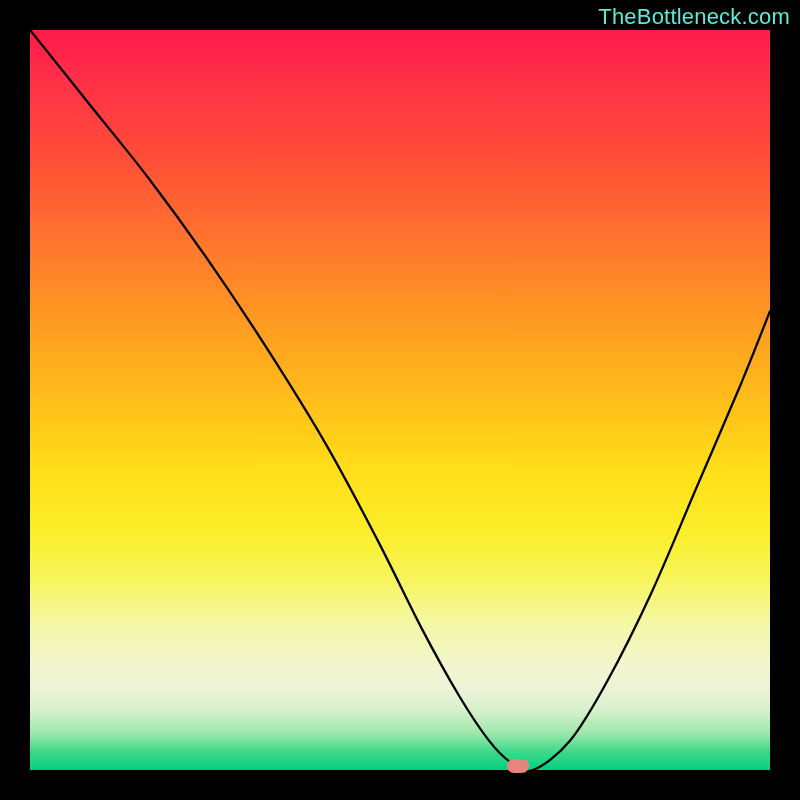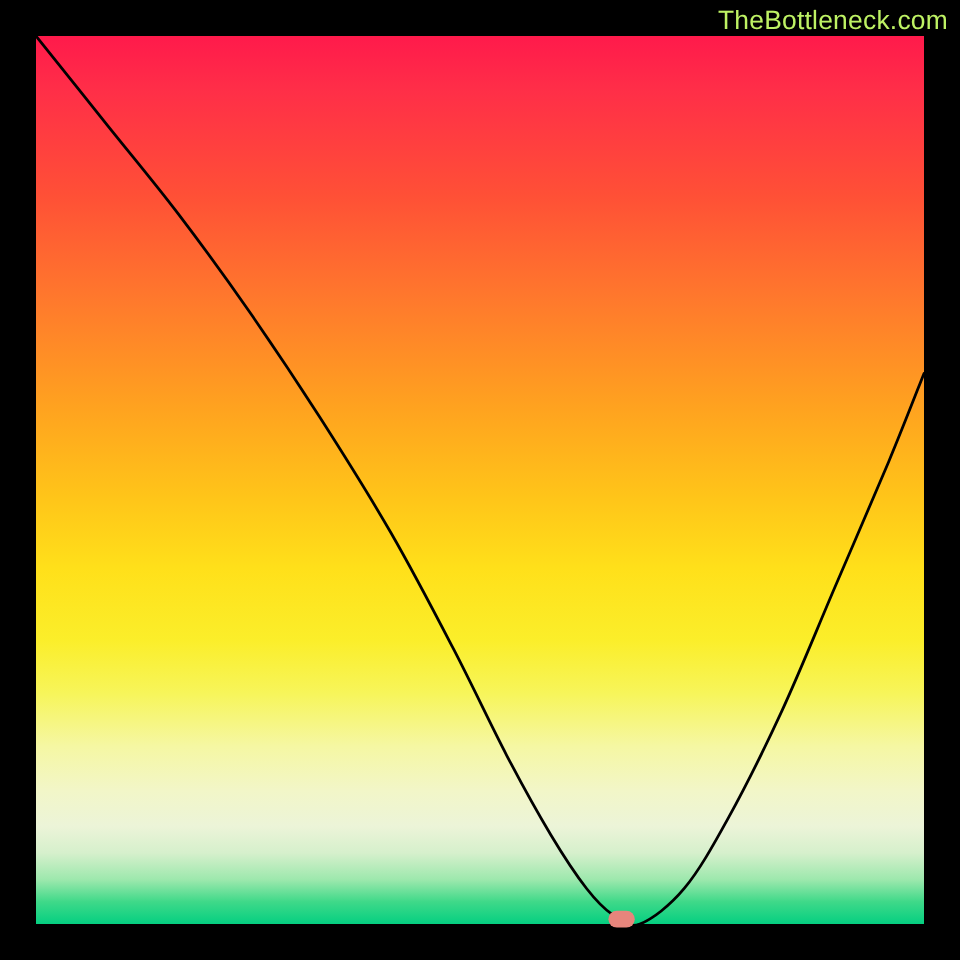--- a/index.html
+++ b/index.html
@@ -14,21 +14,21 @@
   .frame {
     position: relative;
     width: 800px;
     height: 800px;
     background: #000;
   }
   .watermark {
     position: absolute;
     top: 4px;
     right: 10px;
-    color: #bef264;
+    color: #5eead4;
     font-size: 22px;
     font-weight: 500;
     letter-spacing: 0.2px;
     user-select: none;
   }
   .plot {
     position: absolute;
     left: 30px;
     top: 30px;
     width: 740px;

